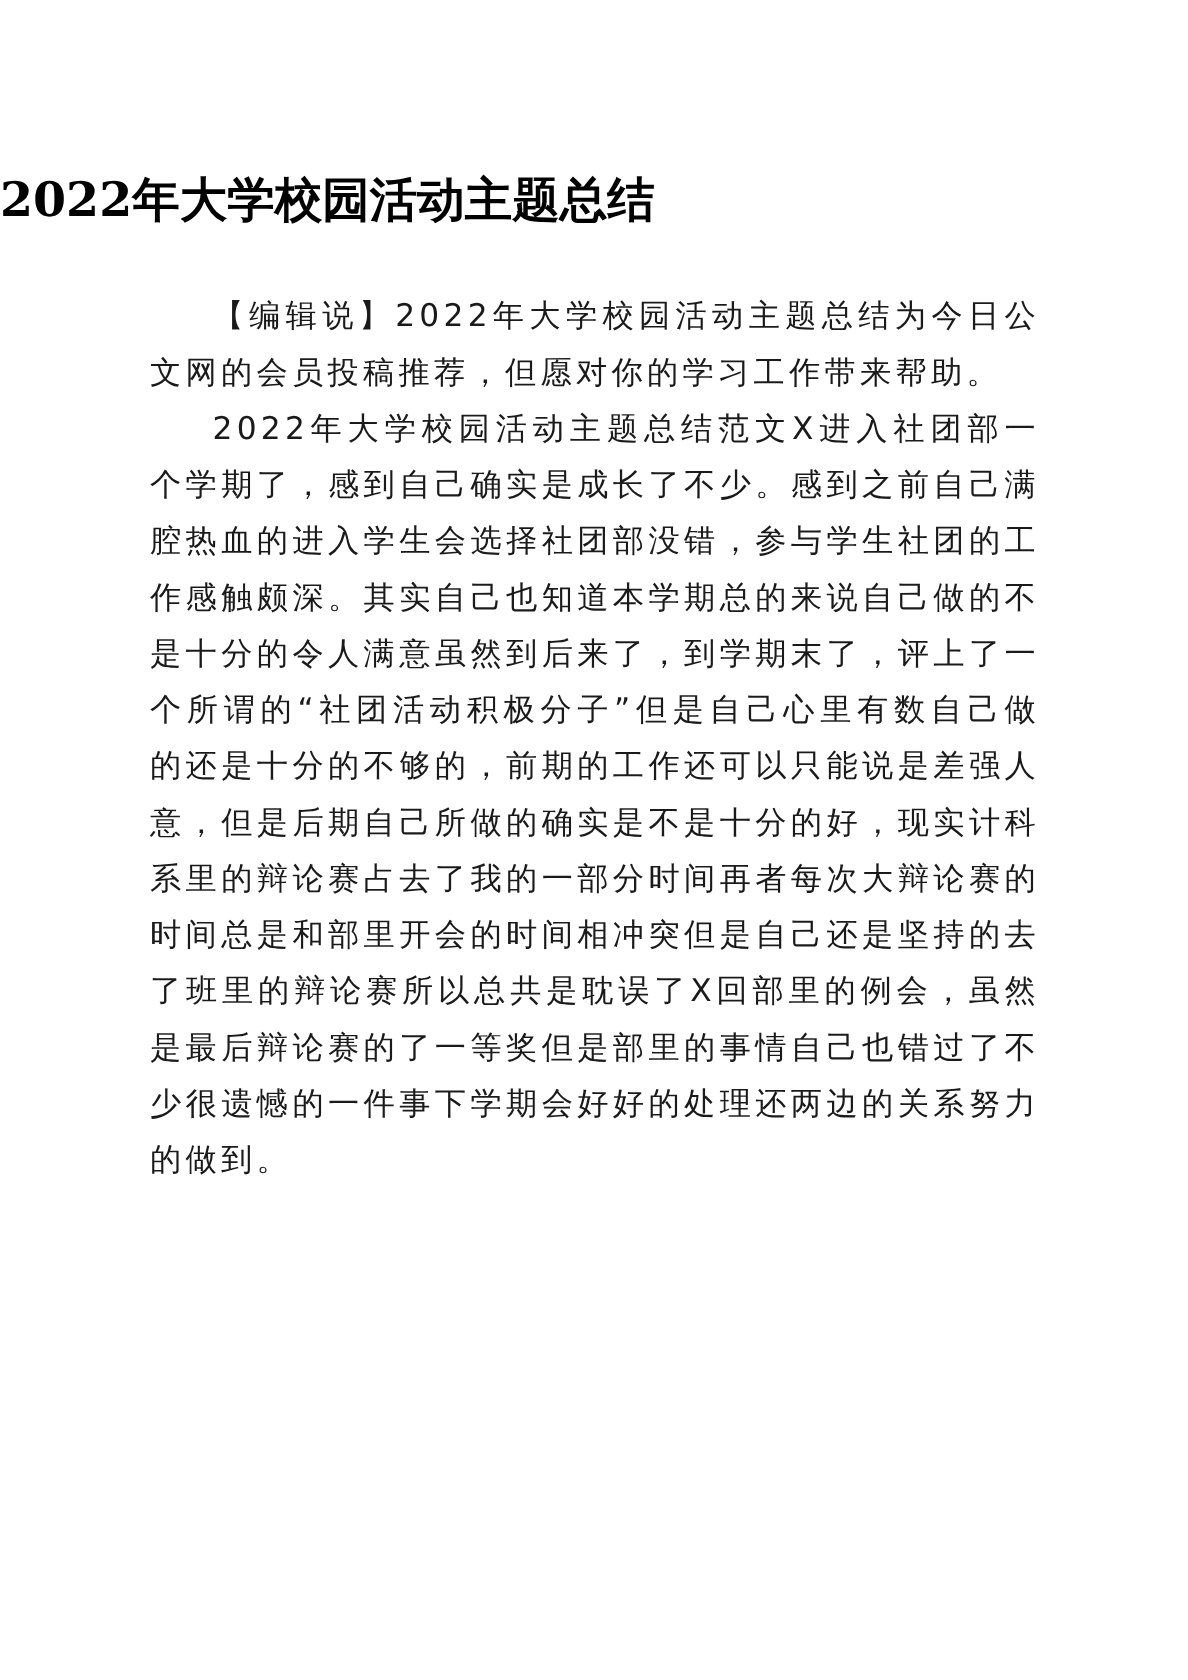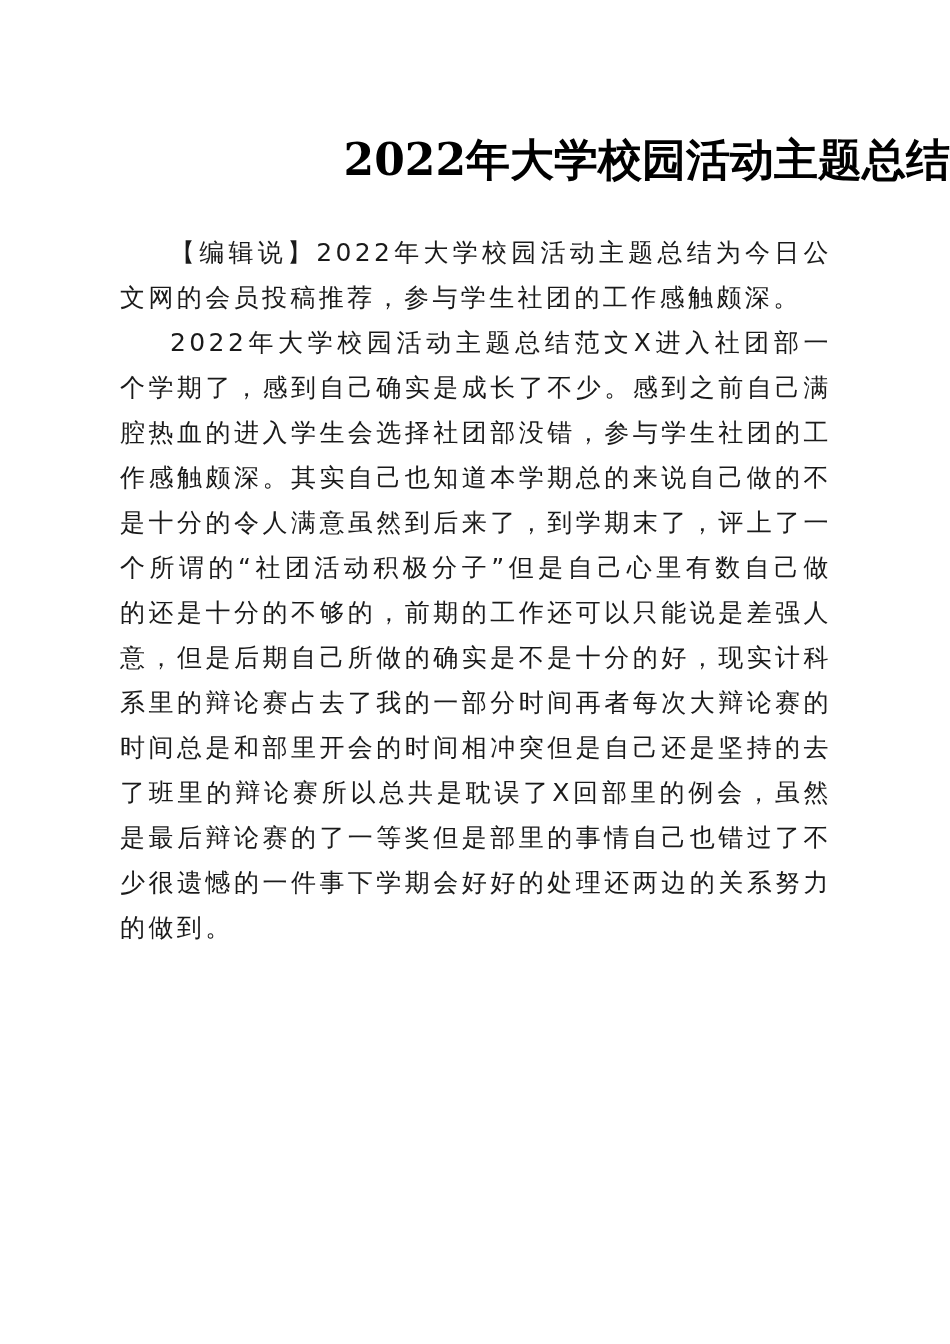--- a/index.html
+++ b/index.html
@@ -1,35 +1,35 @@
 <!DOCTYPE html>
 <html><head>
 <meta charset="utf-8">
 <style>
   html, body { margin: 0; padding: 0; background: #ffffff; }
   body { width: 950px; height: 1344px; overflow: hidden; position: relative; }
   .page {
     position: absolute; left: 0; top: 0; width: 950px; height: 1344px; background: #ffffff;
   }
   .title {
-    position: absolute; left: 0; top: 138px; width: 950px; text-align: right;
+    position: absolute; left: 0; top: 138px; width: 950px; text-align: left;
     font-family: "DejaVu Serif", "Liberation Serif", serif;
-    font-weight: bold; font-size: 44px; line-height: 44px; color: #000;
+    font-weight: bold; font-size: 38px; line-height: 44px; color: #000;
     letter-spacing: 0px;
   }
   .body {
     position: absolute; left: 120px; top: 230px; width: 712px;
     font-family: "DejaVu Sans", "Liberation Sans", sans-serif;
     font-size: 25px; line-height: 45px; color: #1a1a1a;
     letter-spacing: 3.4px; text-align: justify;
   }
   .body p { margin: 0; text-indent: 2em; word-break: break-all; }
 </style>
 </head>
 <body>
 
 <div class="page">
   <div class="title">2022年大学校园活动主题总结</div>
   <div class="body">
-    <p>【编辑说】2022年大学校园活动主题总结为今日公文网的会员投稿推荐，参与学生社团的工作感触颇深。</p>
+    <p>【编辑说】2022年大学校园活动主题总结为今日公文网的会员投稿推荐，但愿对你的学习工作带来帮助。</p>
     <p>2022年大学校园活动主题总结范文X进入社团部一个学期了，感到自己确实是成长了不少。感到之前自己满腔热血的进入学生会选择社团部没错，参与学生社团的工作感触颇深。其实自己也知道本学期总的来说自己做的不是十分的令人满意虽然到后来了，到学期末了，评上了一个所谓的“社团活动积极分子”但是自己心里有数自己做的还是十分的不够的，前期的工作还可以只能说是差强人意，但是后期自己所做的确实是不是十分的好，现实计科系里的辩论赛占去了我的一部分时间再者每次大辩论赛的时间总是和部里开会的时间相冲突但是自己还是坚持的去了班里的辩论赛所以总共是耽误了X回部里的例会，虽然是最后辩论赛的了一等奖但是部里的事情自己也错过了不少很遗憾的一件事下学期会好好的处理还两边的关系努力的做到。</p>
   </div>
 </div>
 
 </body></html>

